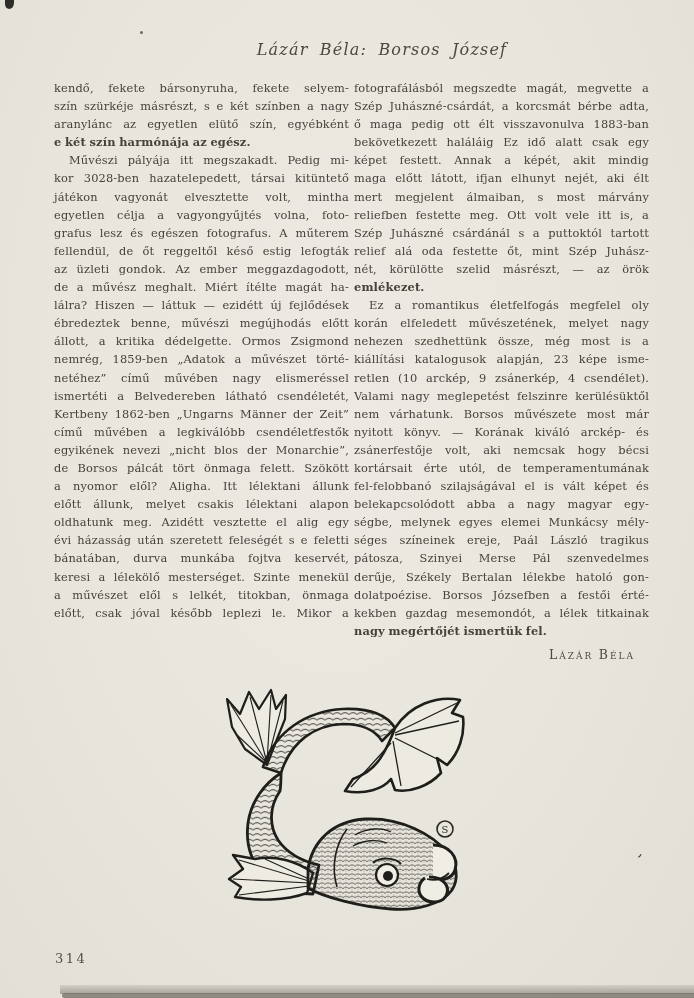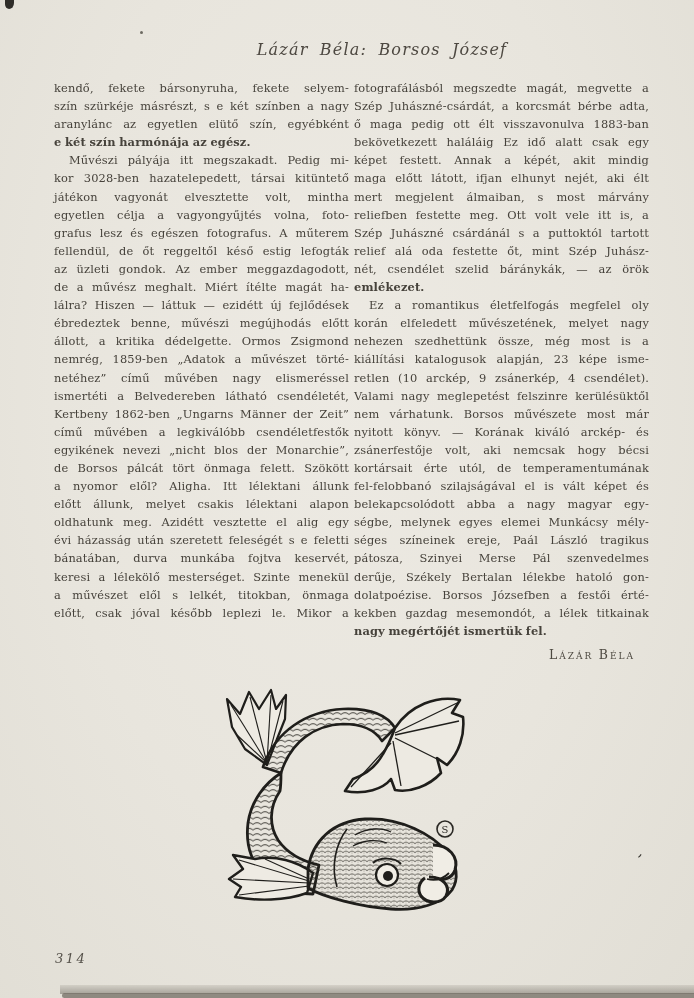--- a/index.html
+++ b/index.html
@@ -26,21 +26,21 @@
   #col-right{left:354px;}
   .tline{text-align:justify;text-align-last:justify;height:18.1px;white-space:nowrap;}
   .tline.indent{text-indent:15px;}
   .tline.last{text-align-last:left;white-space:normal;font-weight:bold;}
   .signature{
     margin-top:6px;text-align:right;padding-right:14px;
     font-variant:small-caps;letter-spacing:2px;font-size:12.5px;color:#4d4941;
   }
   .page-number{
     position:absolute;left:55px;top:951px;
-    font-size:13px;letter-spacing:2.5px;color:#55514a;font-style:italic;
+    font-size:13px;letter-spacing:2.5px;color:#55514a;
   }
   .fish{position:absolute;left:205px;top:683px;}
   .corner-mark{
     position:absolute;left:5px;top:-2px;width:9px;height:11px;
     background:#2f2d29;border-radius:0 0 55% 45%;
   }
   .ink-dot{
     position:absolute;left:140px;top:31px;width:3px;height:3px;
     background:#6d6a62;border-radius:50%;
   }
@@ -108,21 +108,21 @@
         <div class="tline">fotografálásból megszedte magát, megvette a</div>
         <div class="tline">Szép Juhászné-csárdát, a korcsmát bérbe adta,</div>
         <div class="tline">ő maga pedig ott élt visszavonulva 1883-ban</div>
         <div class="tline">bekövetkezett haláláig Ez idő alatt csak egy</div>
         <div class="tline">képet festett. Annak a képét, akit mindig</div>
         <div class="tline">maga előtt látott, ifjan elhunyt nejét, aki élt</div>
         <div class="tline">mert megjelent álmaiban, s most márvány</div>
         <div class="tline">reliefben festette meg. Ott volt vele itt is, a</div>
         <div class="tline">Szép Juhászné csárdánál s a puttoktól tartott</div>
         <div class="tline">relief alá oda festette őt, mint Szép Juhász-</div>
-        <div class="tline">nét, csendélet szelid báránykák, — az örök</div>
+        <div class="tline">nét, körülötte szelid másrészt, — az örök</div>
         <div class="tline last">emlékezet.</div>
         <div class="tline indent">Ez a romantikus életfelfogás megfelel oly</div>
         <div class="tline">korán elfeledett művészetének, melyet nagy</div>
         <div class="tline">nehezen szedhettünk össze, még most is a</div>
         <div class="tline">kiállítási katalogusok alapján, 23 képe isme-</div>
         <div class="tline">retlen (10 arckép, 9 zsánerkép, 4 csendélet).</div>
         <div class="tline">Valami nagy meglepetést felszinre kerülésüktől</div>
         <div class="tline">nem várhatunk. Borsos művészete most már</div>
         <div class="tline">nyitott könyv. — Korának kiváló arckép- és</div>
         <div class="tline">zsánerfestője volt, aki nemcsak hogy bécsi</div>

